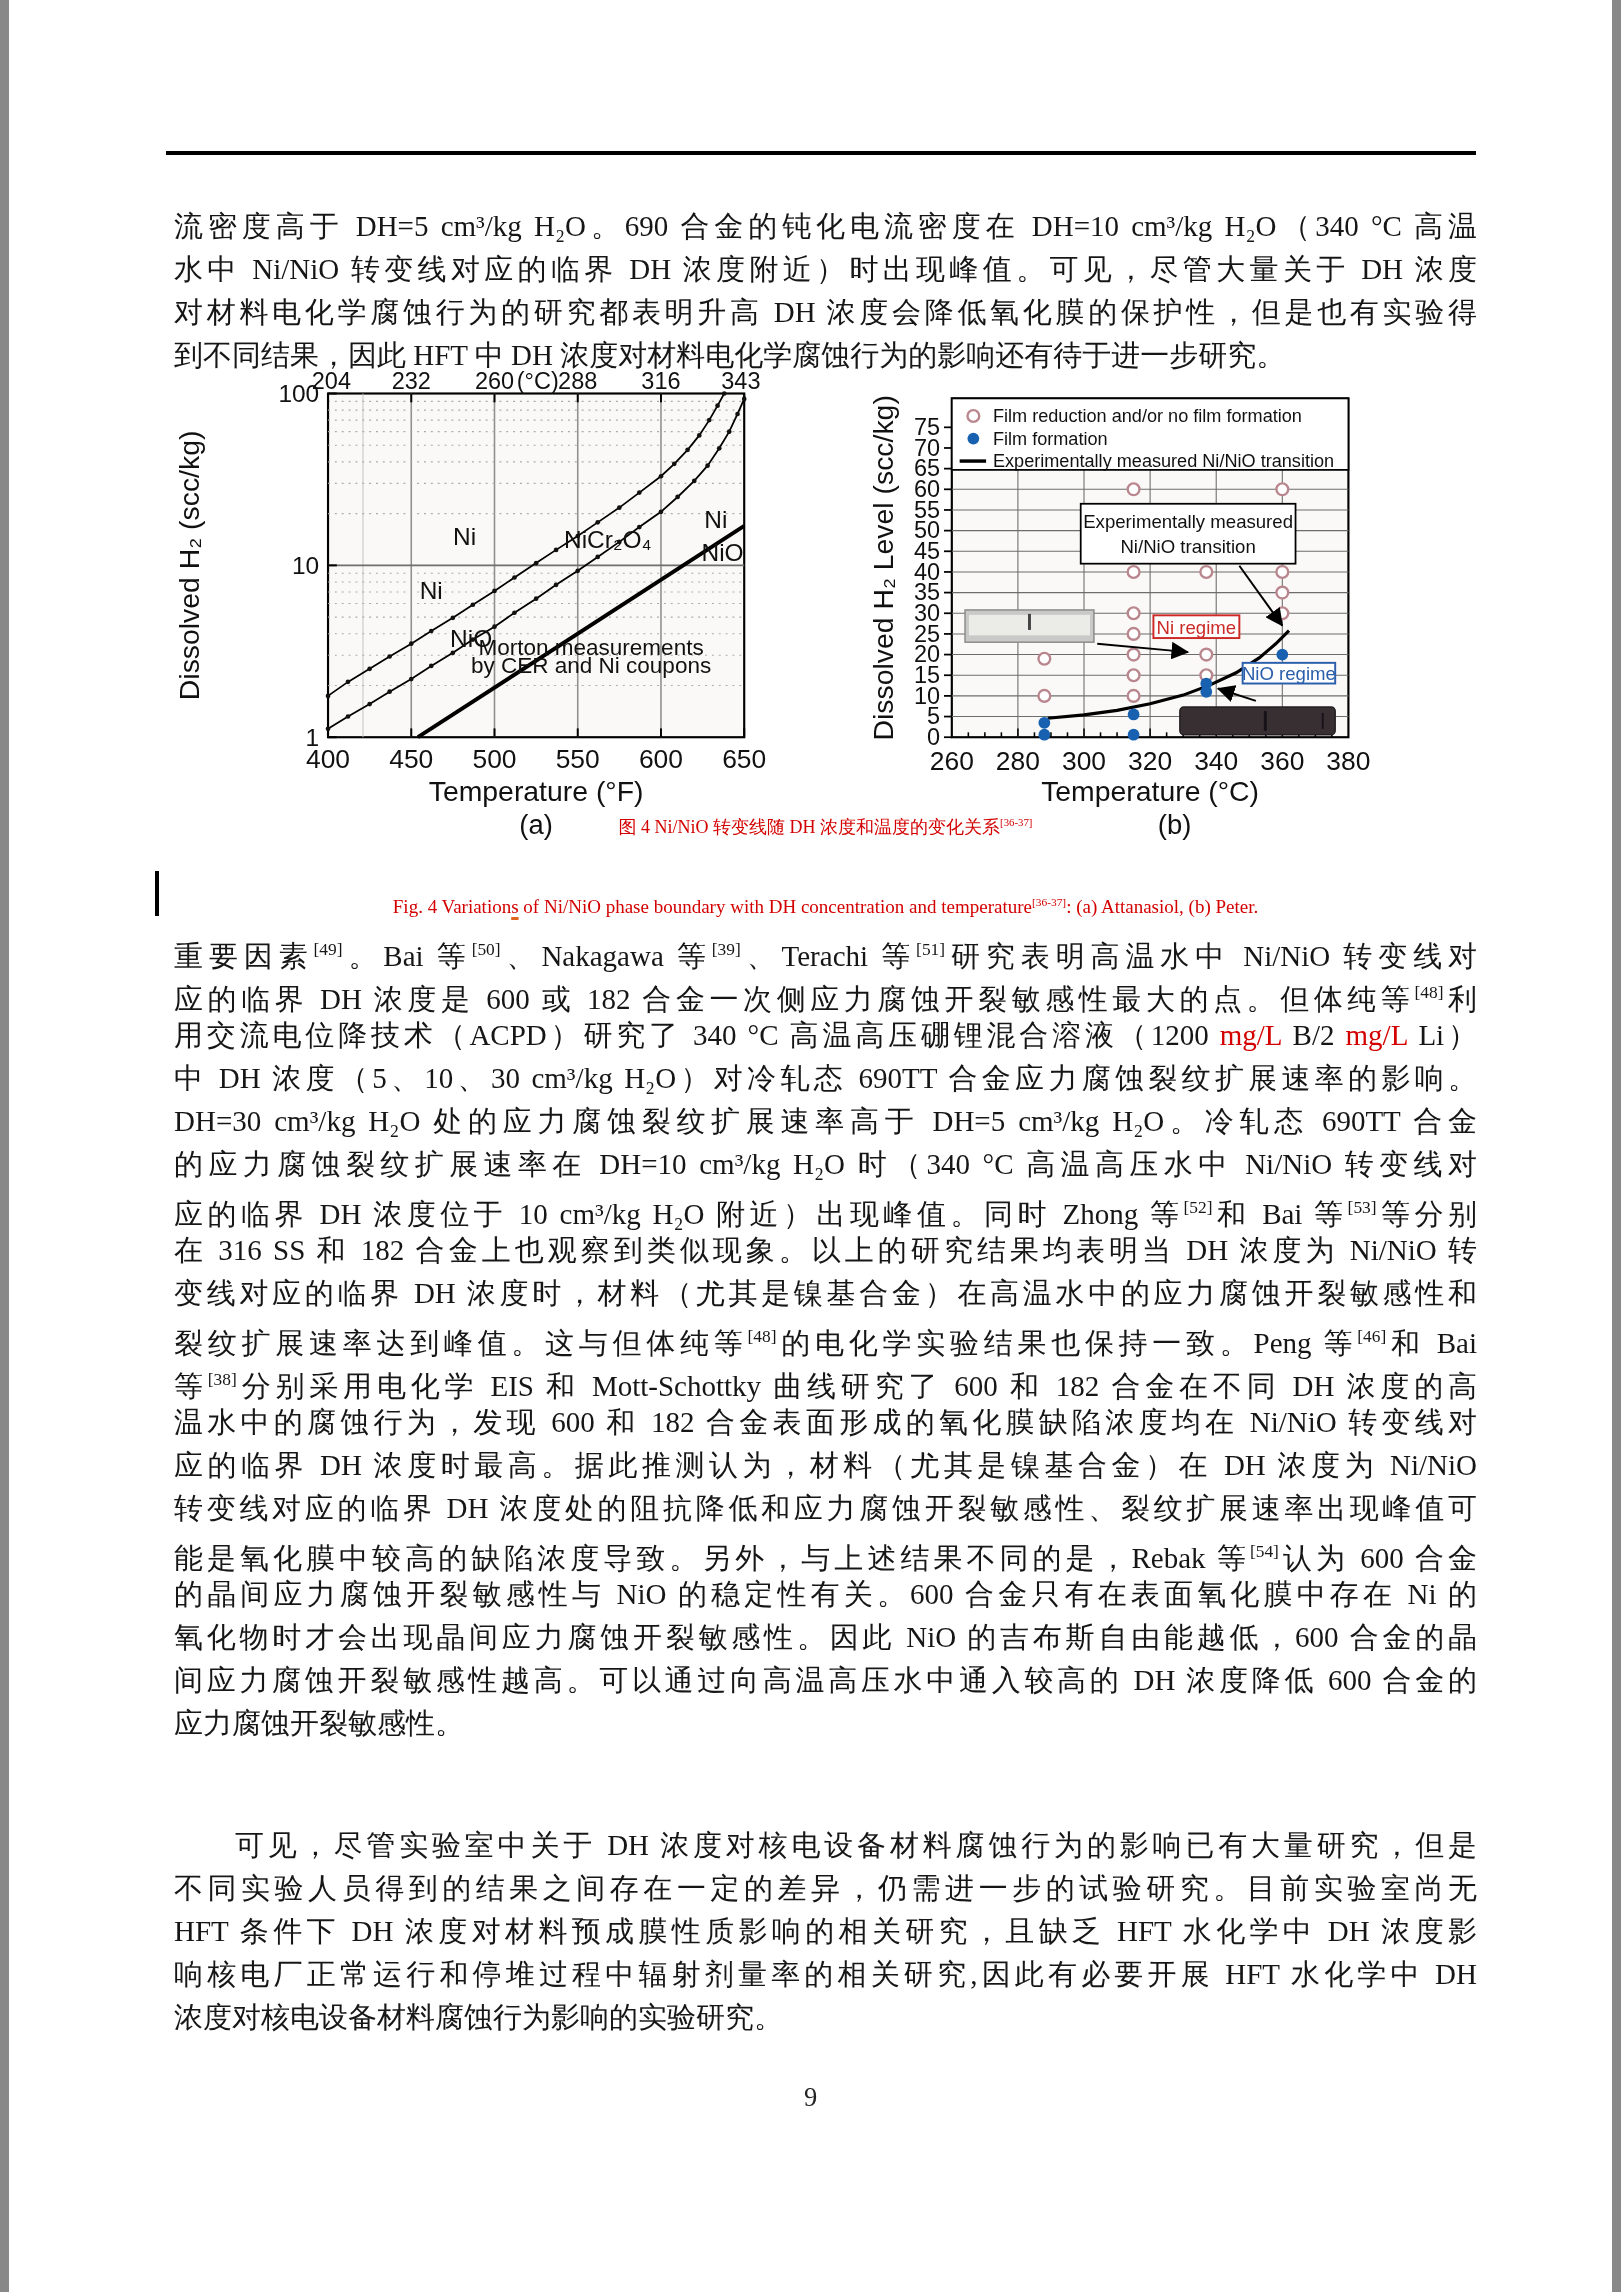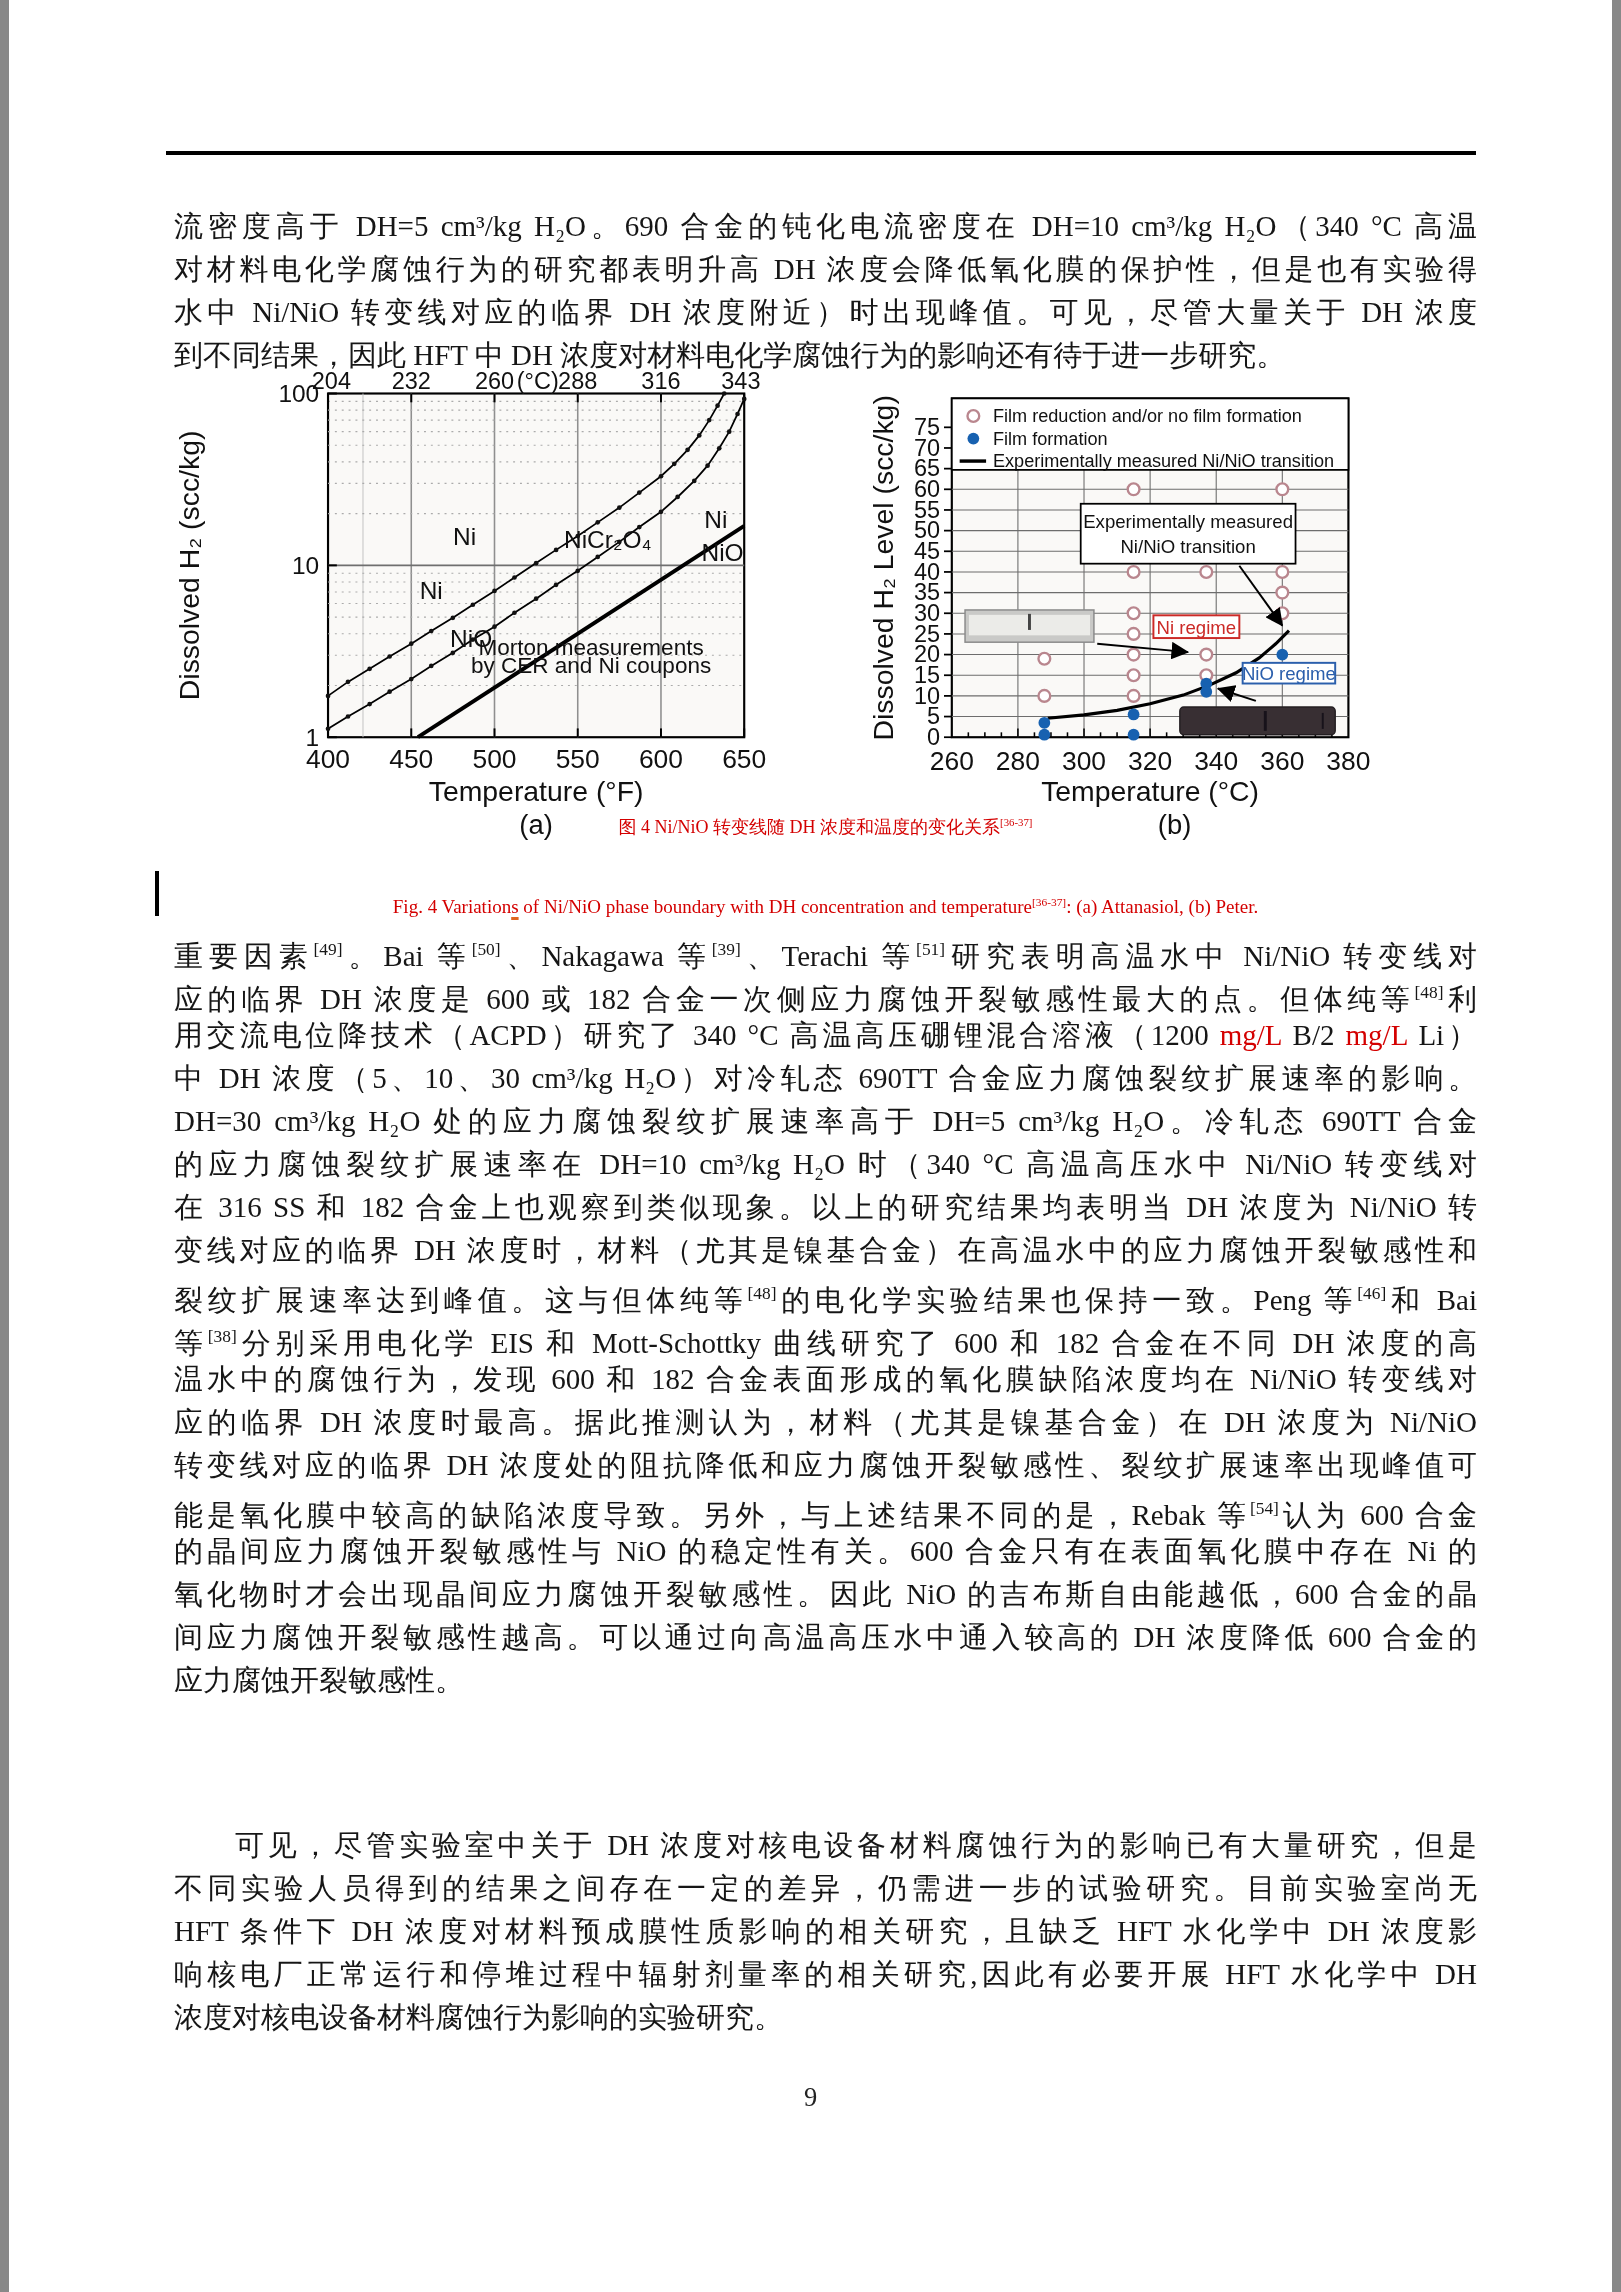--- a/index.html
+++ b/index.html
@@ -24,22 +24,22 @@
   .pagenum{position:absolute; left:0; top:2082px; width:100%; text-align:center; font-size:26.5px; color:#222;}
 </style>
 </head>
 <body>
 
 <div class="page" style="--caption-red: #d40000; --inline-red: #d40000; --ins-underline: #e0661f;">
   <div class="hrule"></div>
 
   <div class="para" style="top:205px">
       <div class="line">流密度高于 DH=5 cm³/kg H₂O。690 合金的钝化电流密度在 DH=10 cm³/kg H₂O（340 °C 高温</div>
+      <div class="line">水中 Ni/NiO 转变线对应的临界 DH 浓度附近）时出现峰值。可见，尽管大量关于 DH 浓度</div>
       <div class="line">对材料电化学腐蚀行为的研究都表明升高 DH 浓度会降低氧化膜的保护性，但是也有实验得</div>
-      <div class="line">水中 Ni/NiO 转变线对应的临界 DH 浓度附近）时出现峰值。可见，尽管大量关于 DH 浓度</div>
       <div class="line last">到不同结果，因此 HFT 中 DH 浓度对材料电化学腐蚀行为的影响还有待于进一步研究。</div>
     </div>
 
   <svg class="figure-svg" id="figure-svg" viewBox="160 378 1345 482" xmlns="http://www.w3.org/2000/svg">
     <defs>
       <marker id="arr" markerWidth="10" markerHeight="9" refX="8.5" refY="4.5" orient="auto">
         <path d="M0,0 L9,4.5 L0,9 z" fill="#000"></path>
       </marker>
     </defs>
     <g id="chart-a">
@@ -297,20 +297,21 @@
   <div class="caption caption-en"><span>Fig. 4 Variation</span><span class="s-ins">s</span><span> of Ni/NiO phase boundary with DH concentration and temperature</span><span class="s-sup">[36-37]</span><span>: (a) Attanasiol, (b) Peter.</span></div>
   <div class="changebar"></div>
 
   <div class="para" style="top:928px">
       <div class="line"><span>重要因素</span><span class="s-sup">[49]</span><span>。Bai 等</span><span class="s-sup">[50]</span><span>、Nakagawa 等</span><span class="s-sup">[39]</span><span>、Terachi 等</span><span class="s-sup">[51]</span><span>研究表明高温水中 Ni/NiO 转变线对</span></div>
       <div class="line"><span>应的临界 DH 浓度是 600 或 182 合金一次侧应力腐蚀开裂敏感性最大的点。但体纯等</span><span class="s-sup">[48]</span><span>利</span></div>
       <div class="line"><span>用交流电位降技术（ACPD）研究了 340 °C 高温高压硼锂混合溶液（1200 </span><span class="s-red">mg/L</span><span> B/2 </span><span class="s-red">mg/L</span><span> Li）</span></div>
       <div class="line">中 DH 浓度（5、10、30 cm³/kg H₂O）对冷轧态 690TT 合金应力腐蚀裂纹扩展速率的影响。</div>
       <div class="line">DH=30 cm³/kg H₂O 处的应力腐蚀裂纹扩展速率高于 DH=5 cm³/kg H₂O。冷轧态 690TT 合金</div>
       <div class="line">的应力腐蚀裂纹扩展速率在 DH=10 cm³/kg H₂O 时（340 °C 高温高压水中 Ni/NiO 转变线对</div>
+      <div class="line"><span>应的临界 DH 浓度位于 10 cm³/kg H₂O 附近）出现峰值。同时 Zhong 等</span><span class="s-sup">[52]</span><span>和 Bai 等</span><span class="s-sup">[53]</span><span>等分别</span></div>
       <div class="line">在 316 SS 和 182 合金上也观察到类似现象。以上的研究结果均表明当 DH 浓度为 Ni/NiO 转</div>
       <div class="line">变线对应的临界 DH 浓度时，材料（尤其是镍基合金）在高温水中的应力腐蚀开裂敏感性和</div>
       <div class="line"><span>裂纹扩展速率达到峰值。这与但体纯等</span><span class="s-sup">[48]</span><span>的电化学实验结果也保持一致。Peng 等</span><span class="s-sup">[46]</span><span>和 Bai</span></div>
       <div class="line"><span>等</span><span class="s-sup">[38]</span><span>分别采用电化学 EIS 和 Mott-Schottky 曲线研究了 600 和 182 合金在不同 DH 浓度的高</span></div>
       <div class="line">温水中的腐蚀行为，发现 600 和 182 合金表面形成的氧化膜缺陷浓度均在 Ni/NiO 转变线对</div>
       <div class="line">应的临界 DH 浓度时最高。据此推测认为，材料（尤其是镍基合金）在 DH 浓度为 Ni/NiO</div>
       <div class="line">转变线对应的临界 DH 浓度处的阻抗降低和应力腐蚀开裂敏感性、裂纹扩展速率出现峰值可</div>
       <div class="line"><span>能是氧化膜中较高的缺陷浓度导致。另外，与上述结果不同的是，Rebak 等</span><span class="s-sup">[54]</span><span>认为 600 合金</span></div>
       <div class="line">的晶间应力腐蚀开裂敏感性与 NiO 的稳定性有关。600 合金只有在表面氧化膜中存在 Ni 的</div>
       <div class="line">氧化物时才会出现晶间应力腐蚀开裂敏感性。因此 NiO 的吉布斯自由能越低，600 合金的晶</div>

